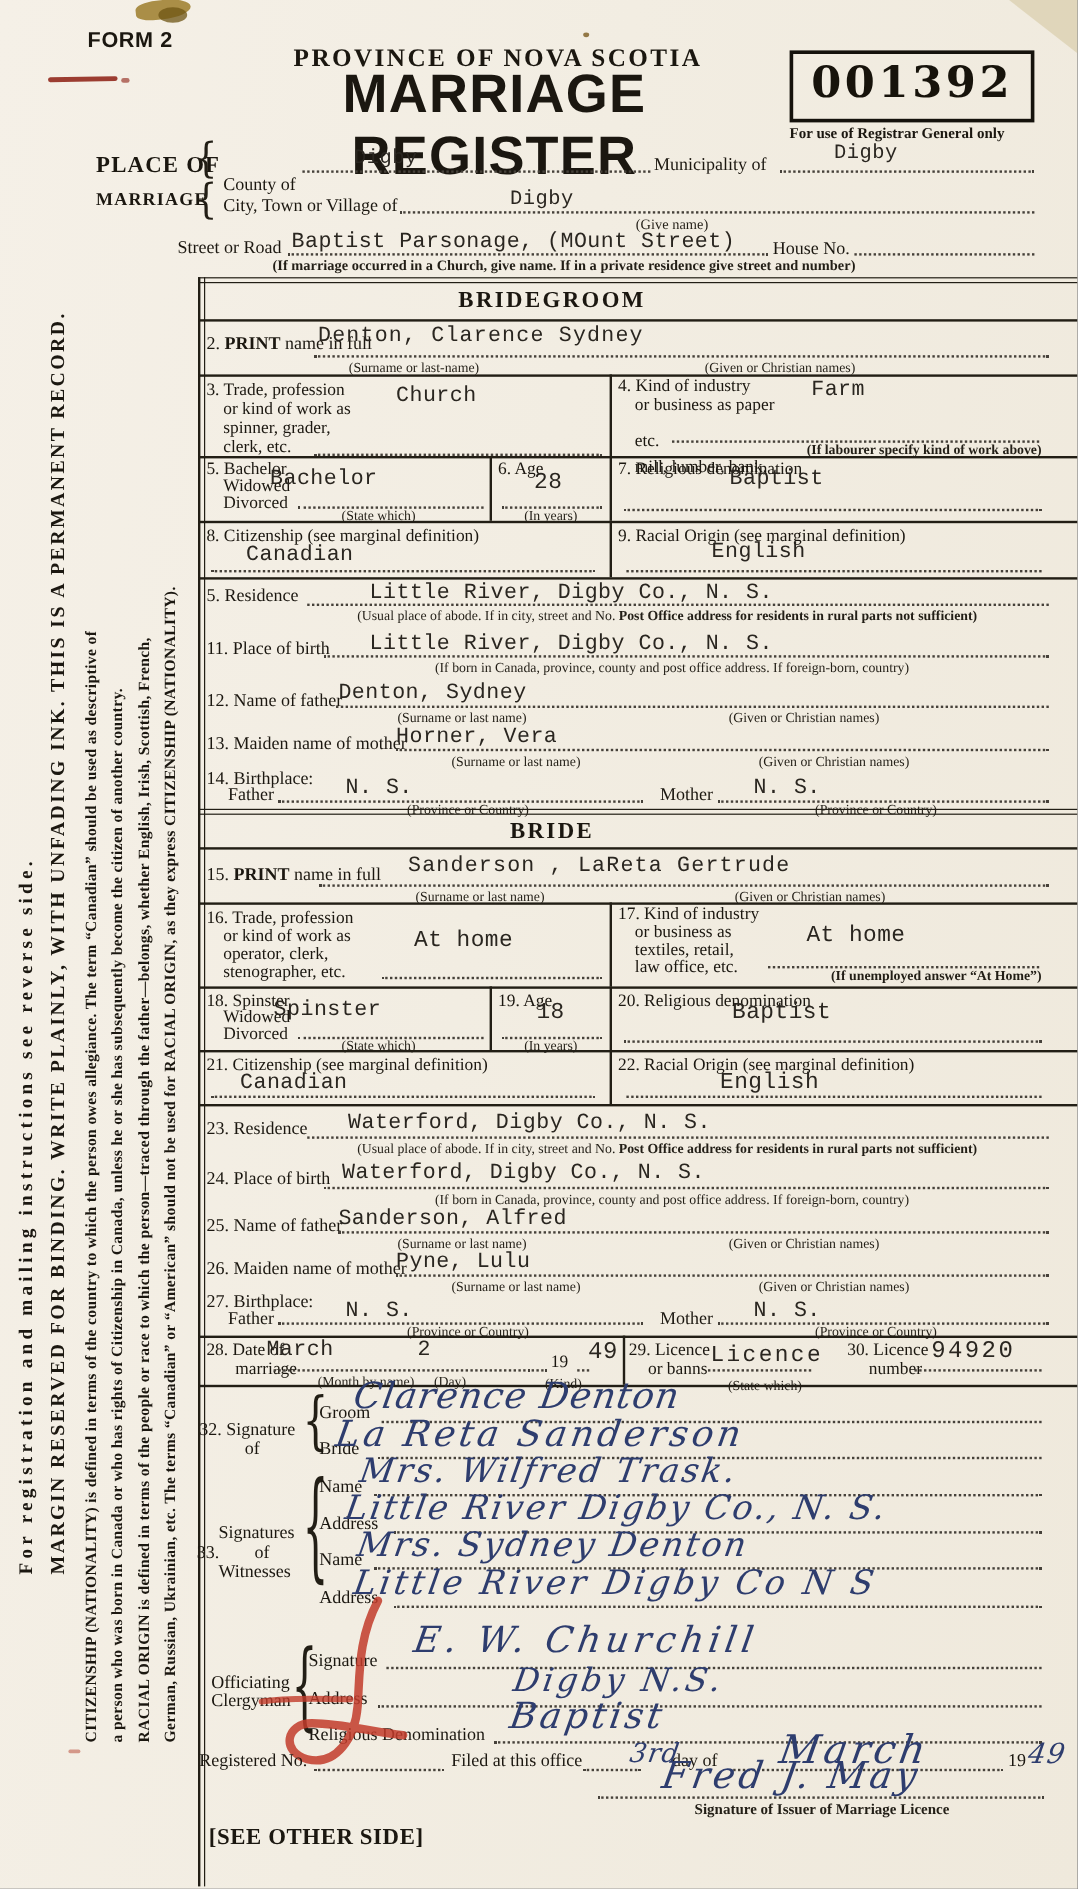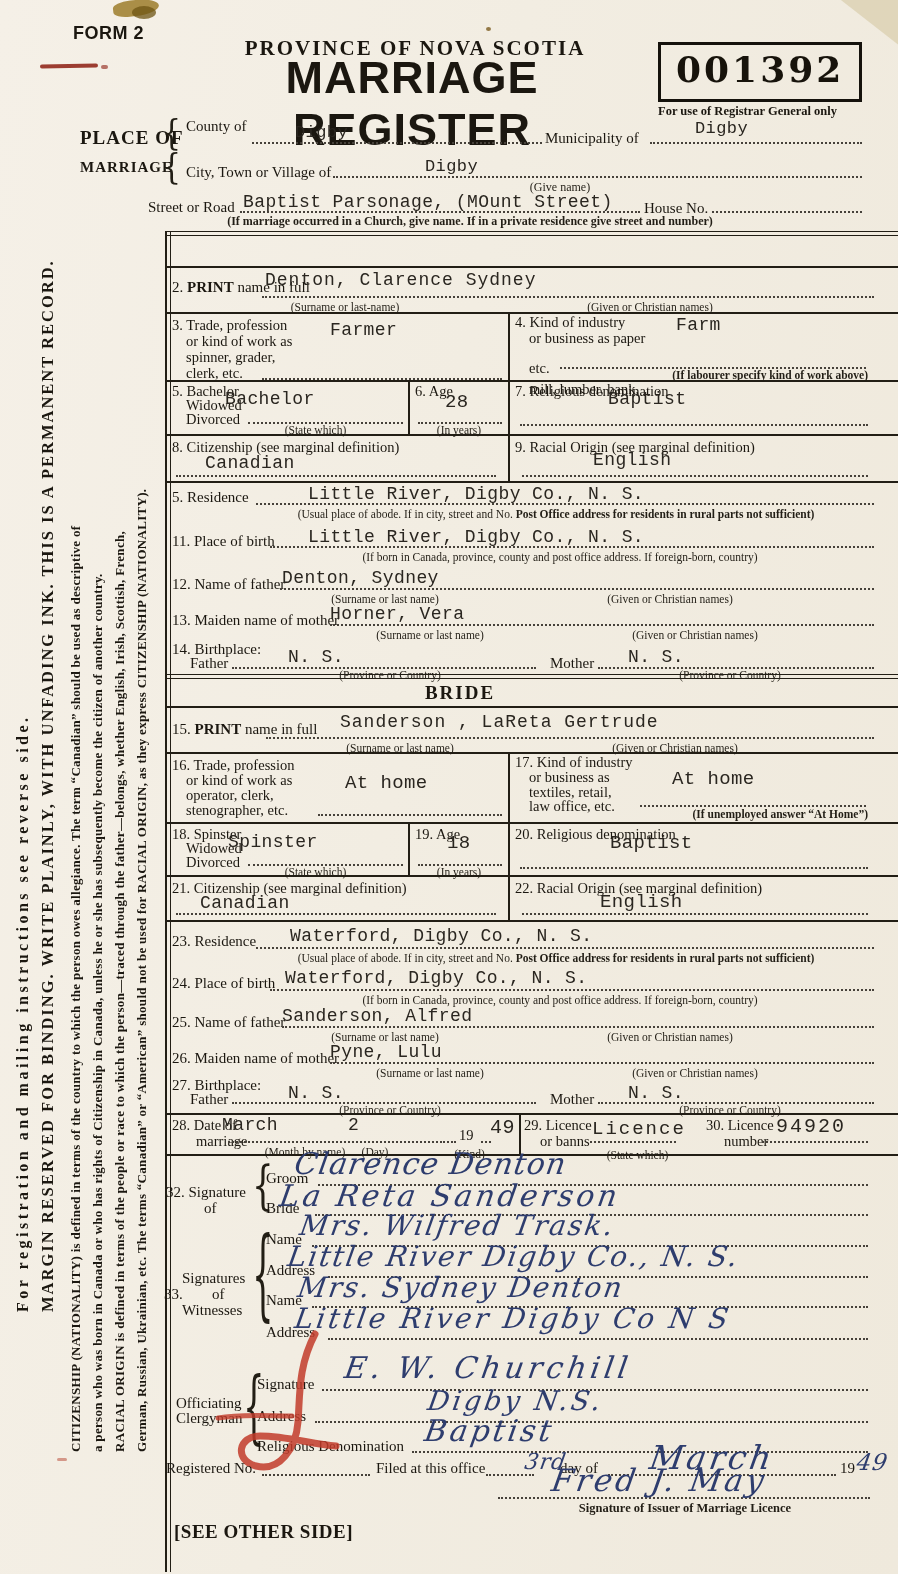--- a/index.html
+++ b/index.html
@@ -51,21 +51,21 @@
   <div class="a b c" style="left:200px;top:36px;width:430px;font-size:21px;letter-spacing:2px;">PROVINCE OF NOVA SCOTIA</div>
   <div class="a b c sans" style="left:172px;top:52px;width:480px;font-size:45px;letter-spacing:1px;">MARRIAGE REGISTER</div>
   <div class="a" style="left:658px;top:42px;width:198px;height:54px;border:3px solid #15120c;"></div>
   <div class="a b" style="left:676px;top:48px;font-family:'DejaVu Serif',serif;font-size:36px;letter-spacing:3px;color:#17130b;">001392</div>
   <div class="a b" style="left:658px;top:104px;font-size:12.5px;">For use of Registrar General only</div>
 
   <div class="a b" style="left:80px;top:127px;font-size:19px;letter-spacing:1px;">PLACE OF</div>
   <div class="a b" style="left:80px;top:159px;font-size:15px;letter-spacing:1px;">MARRIAGE</div>
   <div class="a brace" style="left:162px;top:116px;font-size:30px;transform:scaleY(1.15);">{</div>
   <div class="a brace" style="left:162px;top:150px;font-size:30px;transform:scaleY(1.15);">{</div>
-  <div class="a lbl" style="left:186px;top:118px;">County of</div>
+  <div class="a lbl" style="left:186px;top:146px;">County of</div>
   <div class="a dot" style="left:252px;top:142px;width:290px;"></div>
   <div class="a typed" style="left:295px;top:123px;">Digby</div>
   <div class="a lbl" style="left:545px;top:130px;">Municipality of</div>
   <div class="a dot" style="left:650px;top:142px;width:212px;"></div>
   <div class="a typed" style="left:695px;top:119px;">Digby</div>
   <div class="a lbl" style="left:186px;top:164px;">City, Town or Village of</div>
   <div class="a dot" style="left:333px;top:176px;width:529px;"></div>
   <div class="a typed" style="left:425px;top:157px;">Digby</div>
   <div class="a cap c" style="left:500px;top:181px;width:120px;font-size:12px;">(Give name)</div>
   <div class="a lbl" style="left:148px;top:199px;">Street or Road</div>
@@ -94,36 +94,37 @@
   <div class="a vln" style="left:508px;top:312px;height:68px;"></div>
   <div class="a vln" style="left:408px;top:380px;height:54px;"></div>
   <div class="a vln" style="left:508px;top:380px;height:54px;"></div>
   <div class="a vln" style="left:508px;top:434px;height:47px;"></div>
   <div class="a vln" style="left:508px;top:752px;height:70px;"></div>
   <div class="a vln" style="left:408px;top:822px;height:53px;"></div>
   <div class="a vln" style="left:508px;top:822px;height:53px;"></div>
   <div class="a vln" style="left:508px;top:875px;height:45px;"></div>
   <div class="a vln" style="left:519px;top:1113px;height:41px;"></div>
 
+  <div class="a sec c" style="left:165px;top:240px;width:590px;">BRIDEGROOM</div>
 
   <div class="a lbl" style="left:172px;top:279px;">
     <span>2.</span>
     <span class="b">PRINT</span>
     <span>name in full</span>
   </div>
   <div class="a typed" style="left:265px;top:270px;font-size:18px;letter-spacing:1px;">Denton, Clarence Sydney</div>
   <div class="a dot" style="left:262px;top:296px;width:612px;"></div>
   <div class="a cap c" style="left:250px;top:301px;width:190px;">(Surname or last-name)</div>
   <div class="a cap c" style="left:540px;top:301px;width:220px;">(Given or Christian names)</div>
 
   <div class="a lblw" style="left:172px;top:318px;">3. Trade, profession</div>
   <div class="a lblw" style="left:186px;top:334px;">or kind of work as</div>
   <div class="a lblw" style="left:186px;top:350px;">spinner, grader,</div>
   <div class="a lblw" style="left:186px;top:366px;">clerk, etc.</div>
-  <div class="a typed" style="left:330px;top:320px;font-size:18px;">Farmer</div>
+  <div class="a typed" style="left:330px;top:320px;font-size:18px;">Church</div>
   <div class="a dot" style="left:262px;top:378px;width:240px;"></div>
 
   <div class="a lblw" style="left:515px;top:315px;">4. Kind of industry</div>
   <div class="a lblw" style="left:529px;top:331px;">or business as paper</div>
   <div class="a lblw" style="left:529px;top:347px;margin-top:35px;">mill, lumber, bank,</div>
   <div class="a lblw" style="left:529px;top:361px;">etc.</div>
   <div class="a typed" style="left:676px;top:315px;font-size:18px;">Farm</div>
   <div class="a dot" style="left:560px;top:367px;width:306px;"></div>
   <div class="a cap b r" style="left:556px;top:369px;width:312px;">(If labourer specify kind of work above)</div>
 

